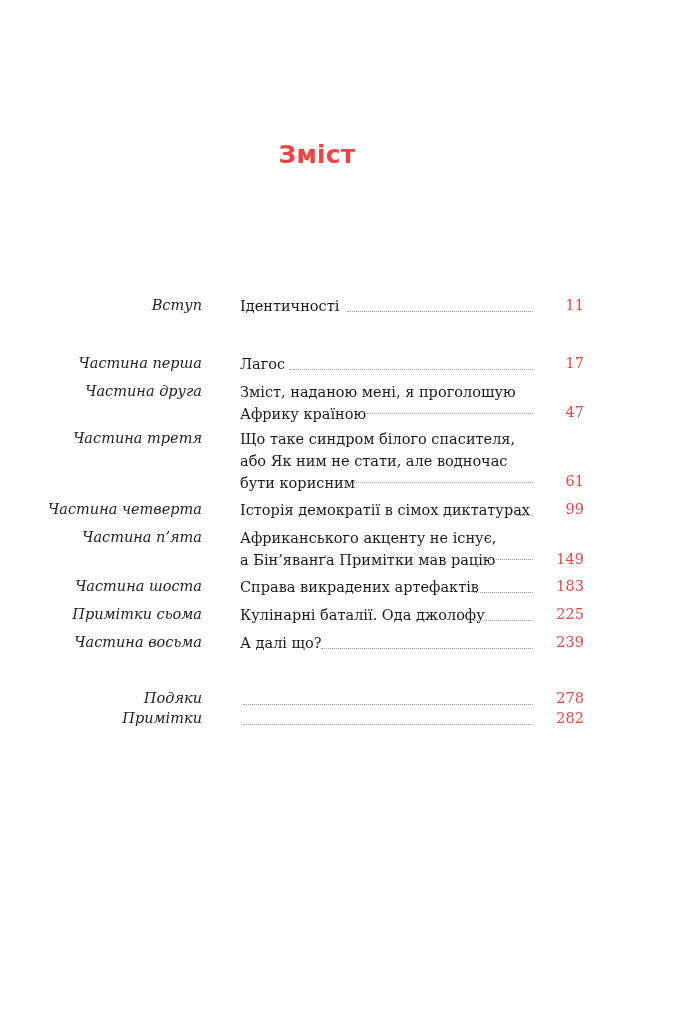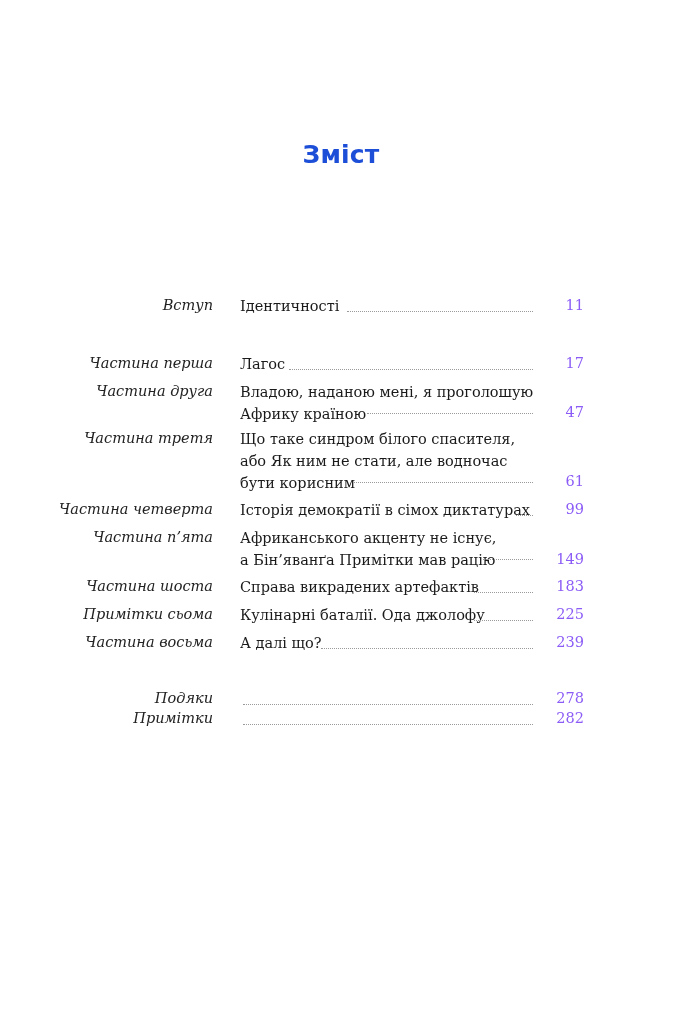--- a/index.html
+++ b/index.html
@@ -1,24 +1,24 @@
 <!DOCTYPE html>
 <html><head>
 <meta charset="utf-8">
 <style>
   html, body { margin:0; padding:0; }
   body { width:682px; height:1024px; background:#ffffff; position:relative; overflow:hidden;
          font-family:"DejaVu Serif", serif; color:#1a1a1a; }
   .title { position:absolute; top:140px; left:0; width:634px; text-align:center;
-           font-family:"DejaVu Sans", sans-serif; font-weight:bold; font-size:25px; letter-spacing:0.2px; color:#1d4ed8;margin-left:24px; }
-  .label { position:absolute; right:469px; font-style:italic; font-size:14.5px; white-space:nowrap; color:#222; }
+           font-family:"DejaVu Sans", sans-serif; font-weight:bold; font-size:25px; letter-spacing:0.2px; color:#ef4444; }
+  .label { position:absolute; right:480px; font-style:italic; font-size:14.5px; white-space:nowrap; color:#222; }
   .text { position:absolute; left:240px; font-size:14.5px; line-height:22px; color:#1a1a1a; }
   .text div { white-space:nowrap; }
   .dots { position:absolute; border-bottom:1.5px dotted #9a9a9a; height:0; }
-  .page { position:absolute; right:98px; font-size:14.5px; text-align:left; color:#8b5cf6; }
+  .page { position:absolute; right:98px; font-size:14.5px; text-align:left; color:#ef4444; }
 </style>
 </head>
 <body>
 
 <div class="title">Зміст</div>
 
 <div>
   <div class="label" style="top:297px">Вступ</div>
   <div class="text" style="top:295px">
       <div>Ідентичності</div>
@@ -32,21 +32,21 @@
   <div class="text" style="top:353px">
       <div>Лагос</div>
     </div>
   <div class="dots" style="top:369px;left:289px;width:244px"></div>
   <div class="page" style="top:355px">17</div>
 </div>
 
 <div>
   <div class="label" style="top:383px">Частина друга</div>
   <div class="text" style="top:381px">
-    <div>Владою, наданою мені, я проголошую</div>
+    <div>Зміст, наданою мені, я проголошую</div>
     <div>Африку країною</div>
   </div>
   <div class="dots" style="top:413px;left:367px;width:166px"></div>
   <div class="page" style="top:404px">47</div>
 </div>
 
 <div>
   <div class="label" style="top:430px">Частина третя</div>
   <div class="text" style="top:428px">
     <div>Що таке синдром білого спасителя,</div>

